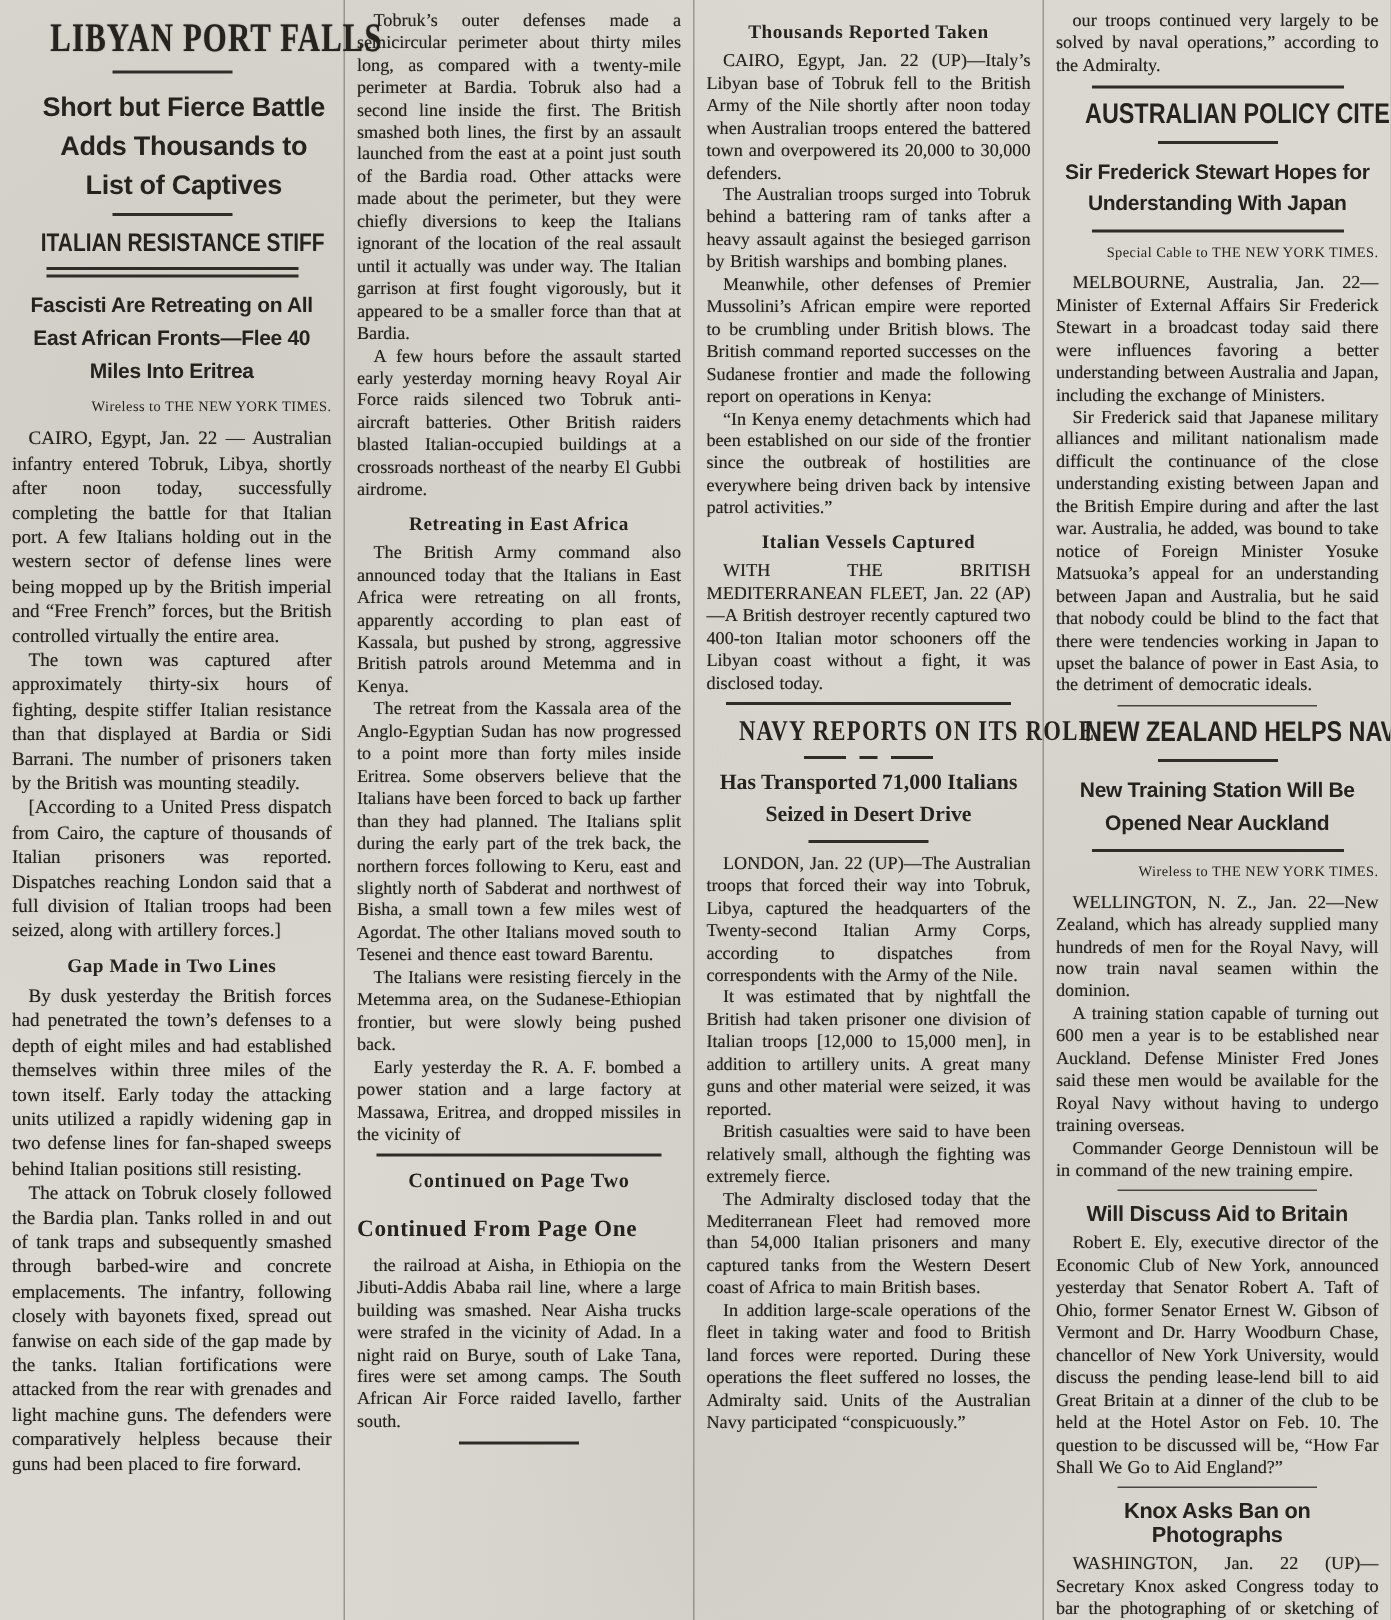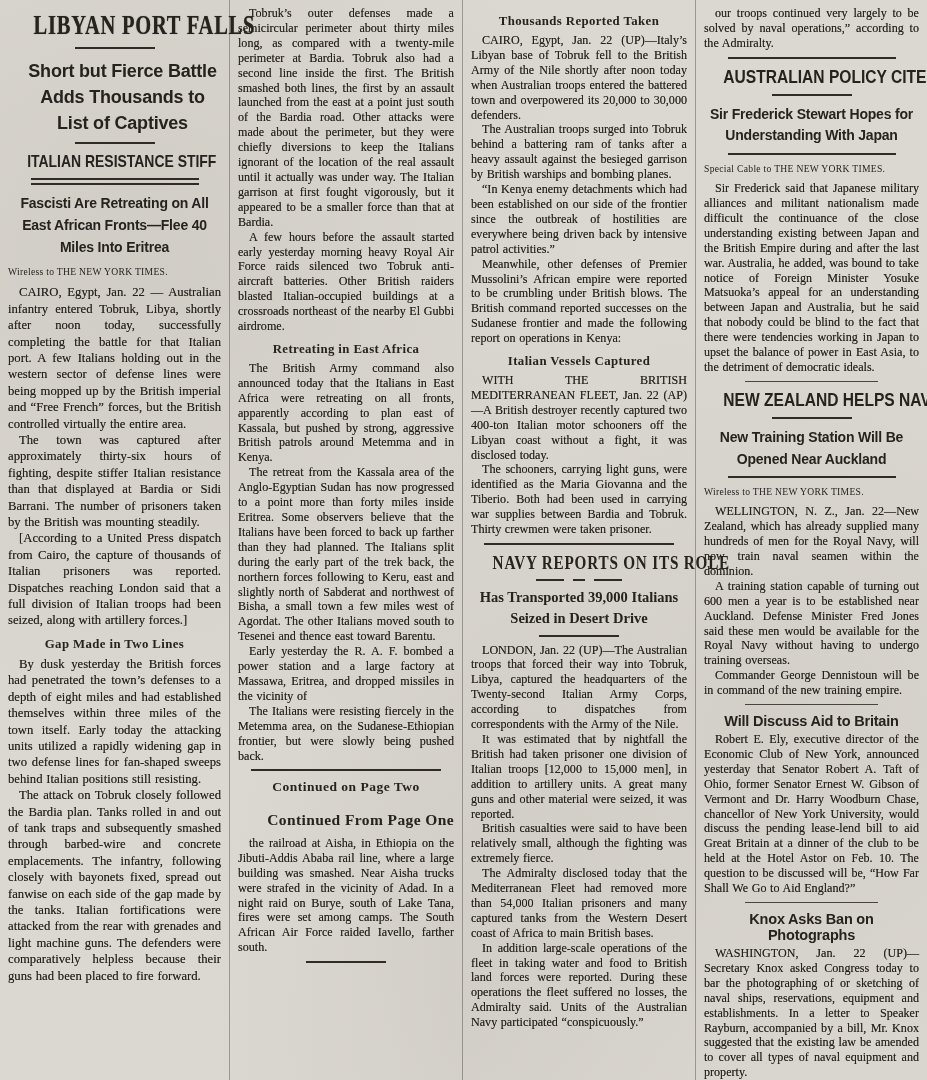--- a/index.html
+++ b/index.html
@@ -73,41 +73,41 @@
     font-weight:700;
     font-size:14px;
     letter-spacing:-0.2px;
     line-height:1.55;
     text-align:center;
   }
   .credit{
     margin:8px 0 7px 0;
     font-size:9.6px;
     letter-spacing:0.3px;
-    text-align:left;
+    text-align:right;
   }
   .crosshead{
     margin:8px 0 4px 0;
     font-weight:700;
     font-size:12.8px;
     text-align:center;
     letter-spacing:0.4px;
   }
   .continued-on{
     margin:8px 0 2px 0;
     font-weight:700;
     font-size:13.5px;
     text-align:center;
     letter-spacing:0.5px;
   }
   .continued-from{
     margin:16px 0 7px 0;
     font-weight:700;
     font-size:15.5px;
-    text-align:right;
+    text-align:left;
     letter-spacing:0.4px;
   }
   .sec-headline-serif{
     margin:7px 0 2px 0;
     font-weight:700;
     font-size:19px;
     text-align:center;
     white-space:nowrap;
     transform:scaleX(0.80);
     transform-origin:50% 50%;
@@ -172,64 +172,64 @@
     <p class="body">By dusk yesterday the British forces had penetrated the town’s defenses to a depth of eight miles and had established themselves within three miles of the town itself. Early today the attacking units utilized a rapidly widening gap in two defense lines for fan-shaped sweeps behind Italian positions still resisting.</p>
     <p class="body">The attack on Tobruk closely followed the Bardia plan. Tanks rolled in and out of tank traps and subsequently smashed through barbed-wire and concrete emplacements. The infantry, following closely with bayonets fixed, spread out fanwise on each side of the gap made by the tanks. Italian fortifications were attacked from the rear with grenades and light machine guns. The defenders were comparatively helpless because their guns had been placed to fire forward.</p>
   </div>
 
   <div class="col col--2">
     <p class="body">Tobruk’s outer defenses made a semicircular perimeter about thirty miles long, as compared with a twenty-mile perimeter at Bardia. Tobruk also had a second line inside the first. The British smashed both lines, the first by an assault launched from the east at a point just south of the Bardia road. Other attacks were made about the perimeter, but they were chiefly diversions to keep the Italians ignorant of the location of the real assault until it actually was under way. The Italian garrison at first fought vigorously, but it appeared to be a smaller force than that at Bardia.</p>
     <p class="body">A few hours before the assault started early yesterday morning heavy Royal Air Force raids silenced two Tobruk anti-aircraft batteries. Other British raiders blasted Italian-occupied buildings at a crossroads northeast of the nearby El Gubbi airdrome.</p>
     <h5 class="crosshead">Retreating in East Africa</h5>
     <p class="body">The British Army command also announced today that the Italians in East Africa were retreating on all fronts, apparently according to plan east of Kassala, but pushed by strong, aggressive British patrols around Metemma and in Kenya.</p>
     <p class="body">The retreat from the Kassala area of the Anglo-Egyptian Sudan has now progressed to a point more than forty miles inside Eritrea. Some observers believe that the Italians have been forced to back up farther than they had planned. The Italians split during the early part of the trek back, the northern forces following to Keru, east and slightly north of Sabderat and northwest of Bisha, a small town a few miles west of Agordat. The other Italians moved south to Tesenei and thence east toward Barentu.</p>
+    <p class="body">The Italians were resisting fiercely in the Metemma area, on the Sudanese-Ethiopian frontier, but were slowly being pushed back.</p>
     <p class="body">Early yesterday the R. A. F. bombed a power station and a large factory at Massawa, Eritrea, and dropped missiles in the vicinity of</p>
-    <p class="body">The Italians were resisting fiercely in the Metemma area, on the Sudanese-Ethiopian frontier, but were slowly being pushed back.</p>
     <div class="rule rule--wide"></div>
     <div class="continued-on">Continued on Page Two</div>
     <div class="continued-from">Continued From Page One</div>
     <p class="body">the railroad at Aisha, in Ethiopia on the Jibuti-Addis Ababa rail line, where a large building was smashed. Near Aisha trucks were strafed in the vicinity of Adad. In a night raid on Burye, south of Lake Tana, fires were set among camps. The South African Air Force raided Iavello, farther south.</p>
     <div class="rule rule--short"></div>
   </div>
 
   <div class="col col--3">
     <h5 class="crosshead">Thousands Reported Taken</h5>
     <p class="body">CAIRO, Egypt, Jan. 22 (UP)—Italy’s Libyan base of Tobruk fell to the British Army of the Nile shortly after noon today when Australian troops entered the battered town and overpowered its 20,000 to 30,000 defenders.</p>
     <p class="body">The Australian troops surged into Tobruk behind a battering ram of tanks after a heavy assault against the besieged garrison by British warships and bombing planes.</p>
+    <p class="body">Meanwhile, other defenses of Premier Mussolini’s African empire were reported to be crumbling under British blows. The British command reported successes on the Sudanese frontier and made the following report on operations in Kenya:</p>
     <p class="body">“In Kenya enemy detachments which had been established on our side of the frontier since the outbreak of hostilities are everywhere being driven back by intensive patrol activities.”</p>
-    <p class="body">Meanwhile, other defenses of Premier Mussolini’s African empire were reported to be crumbling under British blows. The British command reported successes on the Sudanese frontier and made the following report on operations in Kenya:</p>
     <h5 class="crosshead">Italian Vessels Captured</h5>
     <p class="body">WITH THE BRITISH MEDITERRANEAN FLEET, Jan. 22 (AP)—A British destroyer recently captured two 400-ton Italian motor schooners off the Libyan coast without a fight, it was disclosed today.</p>
-    <p class="body">The schooners, carrying light guns, were identified as the Maria Giovanna and the Tiberio. Both had been used in carrying war supplies between Bardia and Tobruk. Thirty crewmen were taken prisoner.</p>
     <div class="rule rule--wide"></div>
     <h2 class="sec-headline-serif">NAVY REPORTS ON ITS ROLE</h2>
     <div class="ornament">
       <span class="seg-a"></span>
         <span class="seg-b"></span>
         <span class="seg-a"></span>
     </div>
-    <h4 class="sec-deck">Has Transported 39,000 Italians Seized in Desert Drive</h4>
+    <h4 class="sec-deck">Has Transported 71,000 Italians Seized in Desert Drive</h4>
     <div class="rule rule--short"></div>
     <p class="body">LONDON, Jan. 22 (UP)—The Australian troops that forced their way into Tobruk, Libya, captured the headquarters of the Twenty-second Italian Army Corps, according to dispatches from correspondents with the Army of the Nile.</p>
     <p class="body">It was estimated that by nightfall the British had taken prisoner one division of Italian troops [12,000 to 15,000 men], in addition to artillery units. A great many guns and other material were seized, it was reported.</p>
     <p class="body">British casualties were said to have been relatively small, although the fighting was extremely fierce.</p>
     <p class="body">The Admiralty disclosed today that the Mediterranean Fleet had removed more than 54,000 Italian prisoners and many captured tanks from the Western Desert coast of Africa to main British bases.</p>
     <p class="body">In addition large-scale operations of the fleet in taking water and food to British land forces were reported. During these operations the fleet suffered no losses, the Admiralty said. Units of the Australian Navy participated “conspicuously.”</p>
 
   </div>
 
   <div class="col col--4">
     <p class="body">our troops continued very largely to be solved by naval operations,” according to the Admiralty.</p>
     <div class="rule rule--med"></div>
 
     <h2 class="sec-headline-sans">AUSTRALIAN POLICY CITED</h2>
     <div class="rule rule--short"></div>
     <h4 class="deck">Sir Frederick Stewart Hopes for Understanding With Japan</h4>
     <div class="rule rule--med"></div>
     <div class="credit">Special Cable to THE NEW YORK TIMES.</div>
+    <p class="body">MELBOURNE, Australia, Jan. 22—Minister of External Affairs Sir Frederick Stewart in a broadcast today said there were influences favoring a better understanding between Australia and Japan, including the exchange of Ministers.</p>
     <p class="body">Sir Frederick said that Japanese military alliances and militant nationalism made difficult the continuance of the close understanding existing between Japan and the British Empire during and after the last war. Australia, he added, was bound to take notice of Foreign Minister Yosuke Matsuoka’s appeal for an understanding between Japan and Australia, but he said that nobody could be blind to the fact that there were tendencies working in Japan to upset the balance of power in East Asia, to the detriment of democratic ideals.</p>
     <div class="rule rule--thin"></div>
 
     <h2 class="sec-headline-sans">NEW ZEALAND HELPS NAVY</h2>
     <div class="rule rule--short"></div>
     <h4 class="deck">New Training Station Will Be Opened Near Auckland</h4>
     <div class="rule rule--med"></div>
     <div class="credit">Wireless to THE NEW YORK TIMES.</div>
     <p class="body">WELLINGTON, N. Z., Jan. 22—New Zealand, which has already supplied many hundreds of men for the Royal Navy, will now train naval seamen within the dominion.</p>
     <p class="body">A training station capable of turning out 600 men a year is to be established near Auckland. Defense Minister Fred Jones said these men would be available for the Royal Navy without having to undergo training overseas.</p>

